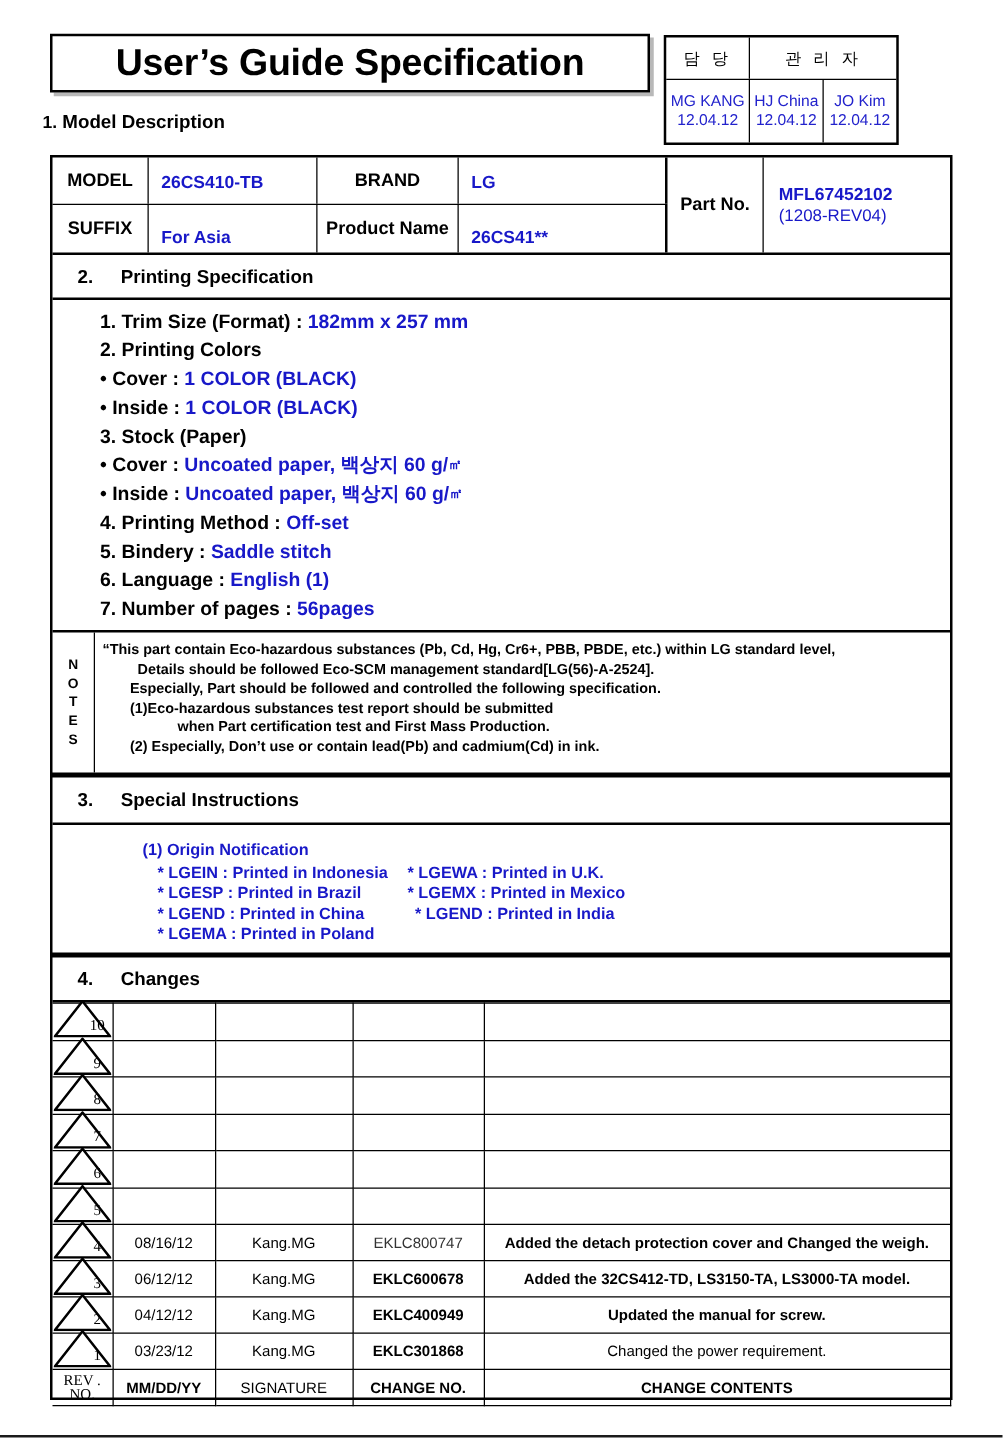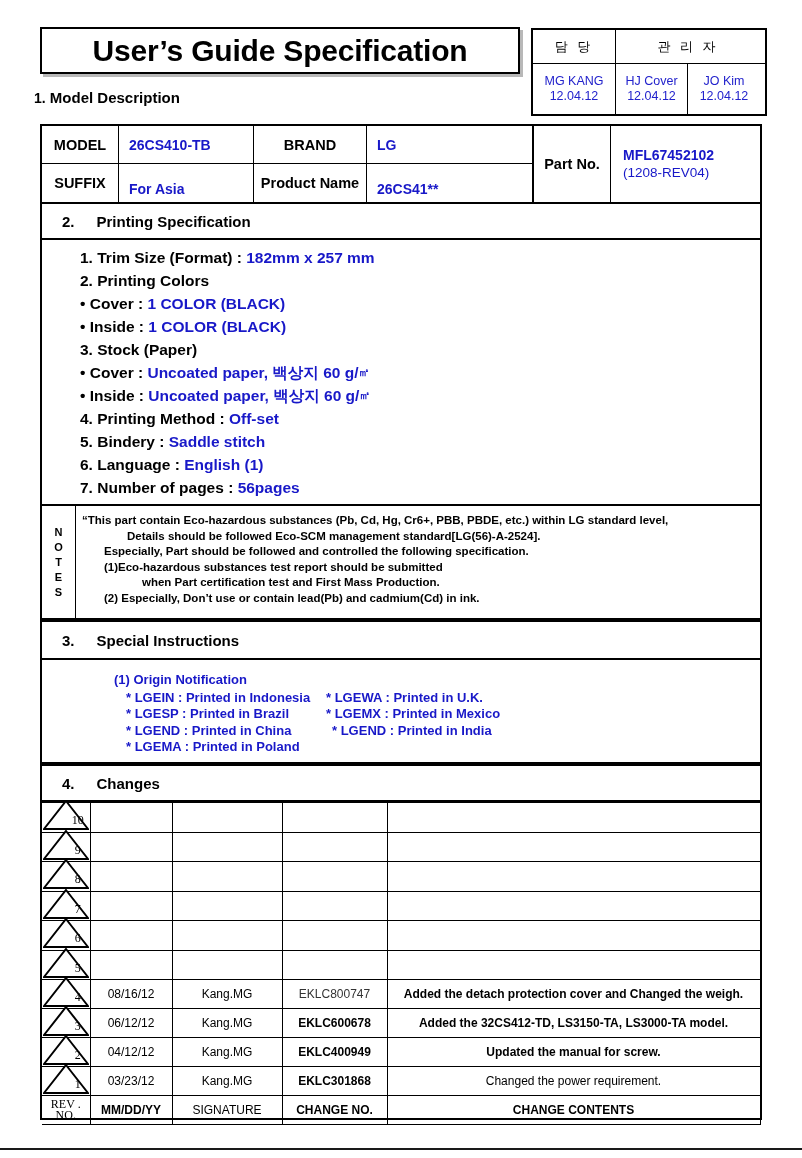--- a/index.html
+++ b/index.html
@@ -49,21 +49,21 @@
     font-size: 30px;
     font-weight: bold;
     letter-spacing: -0.2px;
     white-space: nowrap;
   }
   
   .approval {
     position: absolute;
     left: 531px;
     top: 28px;
-    width: 236px;
+    width: 188px;
     height: 88px;
     border: 2px solid #000;
     box-sizing: border-box;
     display: flex;
     flex-direction: column;
   }
   .approval-row1 {
     display: flex;
     height: 33px;
     border-bottom: 1px solid #000;
@@ -241,21 +241,21 @@
     line-height: 15px;
   }
   .notes-body {
     flex: 1;
     padding: 7px 0 0 6px;
     font-size: 11.5px;
     font-weight: bold;
     line-height: 15.5px;
   }
   .nb-l1 { margin-left: 0px; }
-  .nb-l2 { margin-left: 45px; }
+  .nb-l2 { margin-left: 28px; }
   .nb-l3 { margin-left: 22px; }
   .nb-l4 { margin-left: 22px; }
   .nb-l5 { margin-left: 60px; }
   .nb-l6 { margin-left: 22px; }
   
   .frame3 {
     position: absolute;
     left: 40px;
     top: 620px;
     width: 722px;
@@ -393,21 +393,21 @@
     <div class="approval-row1">
       <div class="ap-cell ap-hdr ap-w1 divider-v">담  당</div>
       <div class="ap-cell ap-hdr ap-w2">관 리 자</div>
     </div>
     <div class="approval-row2">
       <div class="ap-cell ap-name ap-w1 divider-v">
         <span>MG KANG</span>
         <span>12.04.12</span>
       </div>
       <div class="ap-cell ap-name ap-w3 divider-v">
-        <span>HJ Cover</span>
+        <span>HJ China</span>
         <span>12.04.12</span>
       </div>
       <div class="ap-cell ap-name ap-w3">
         <span>JO Kim</span>
         <span>12.04.12</span>
       </div>
     </div>
   </div>
 
   <div class="sec1-label">

